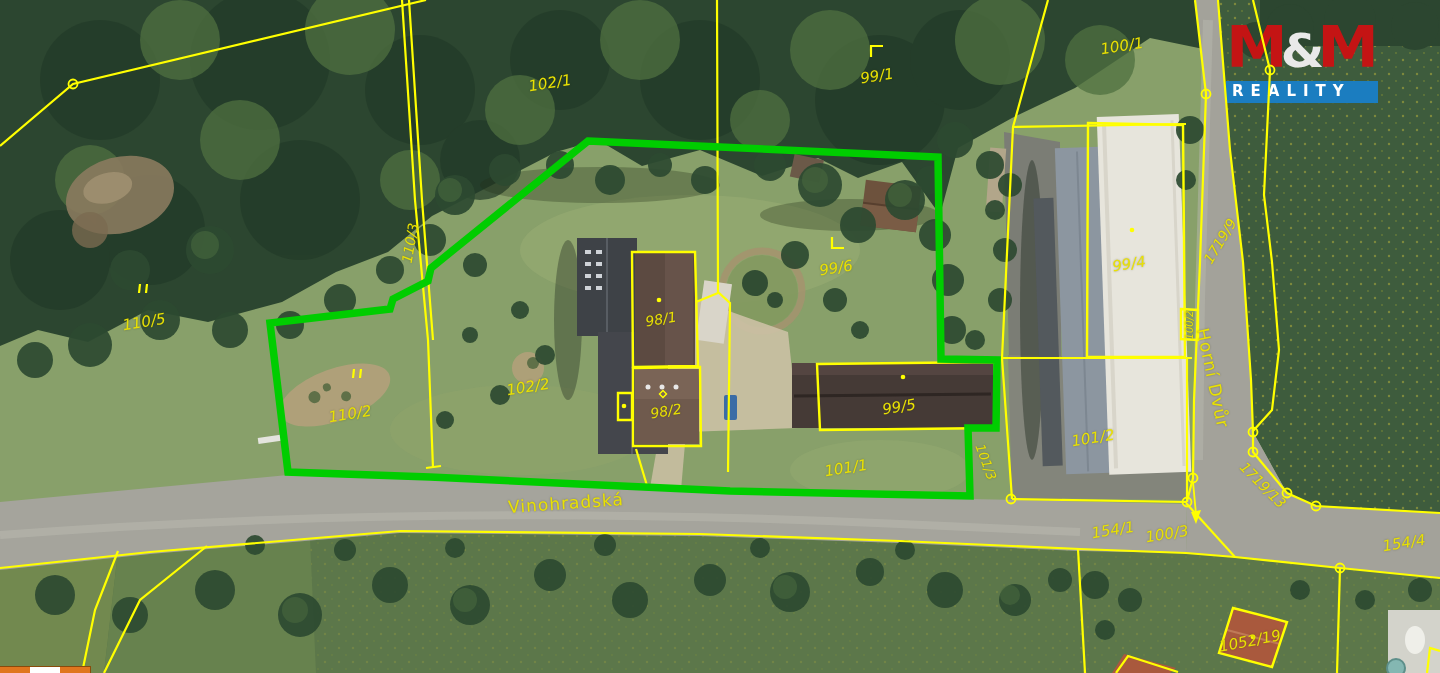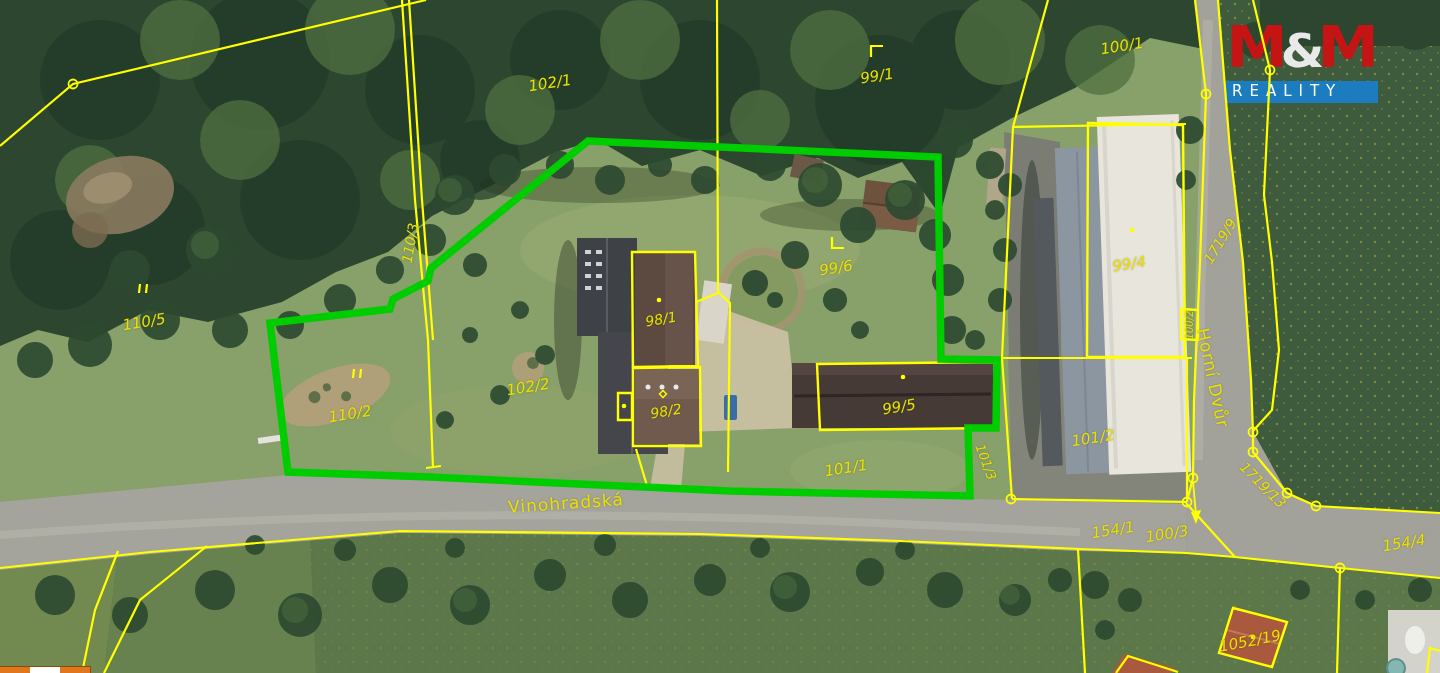--- a/index.html
+++ b/index.html
@@ -4,21 +4,21 @@
 <style>
   html,body{margin:0;padding:0;background:#222;}
   #stage{position:relative;width:1440px;height:673px;overflow:hidden;
          background:#88a06a;font-family:"DejaVu Sans","Liberation Sans",sans-serif;}
   #stage svg{position:absolute;left:0;top:0;}
   #photo-svg{z-index:0;}
   #logo{position:absolute;left:1204px;top:24px;width:152px;z-index:1;text-align:left;line-height:1;margin-left:22px;}
   #logo .mm{font-weight:900;font-size:62px;line-height:52px;letter-spacing:-7px;
             color:var(--logo-red,#c41414);transform:scaleY(.92);transform-origin:top;}
   #logo .amp{color:#e9e9e9;font-size:50px;}
-  #logo .bar{margin-top:1px;background:var(--logo-blue,#1b7dc0);color:#fff;font-weight:400;
+  #logo .bar{margin-top:1px;background:var(--logo-blue,#1b7dc0);color:#fff;font-weight:700;
              font-size:15px;letter-spacing:7px;padding:3px 0 4px 6px;}
   #lines-svg{z-index:2;pointer-events:none;}
   #labels-layer{position:absolute;left:0;top:0;width:100%;height:100%;z-index:3;pointer-events:none;}
   .plabel{position:absolute;color:var(--label-yellow,#e9e104);font-style:italic;white-space:nowrap;
           text-shadow:0 0 2px rgba(50,50,0,.4);}
   .plabel.street{font-style:normal;letter-spacing:1px;}
   #scalebar{position:absolute;left:0;top:666px;z-index:4;display:flex;height:8px;border:1px solid #8a4a0a;border-left:none;}
   #scalebar div{width:30px;height:100%;}
   .yline{stroke:var(--yellow,#ffff00);fill:none;}
   .yfillnone{fill:none;}

